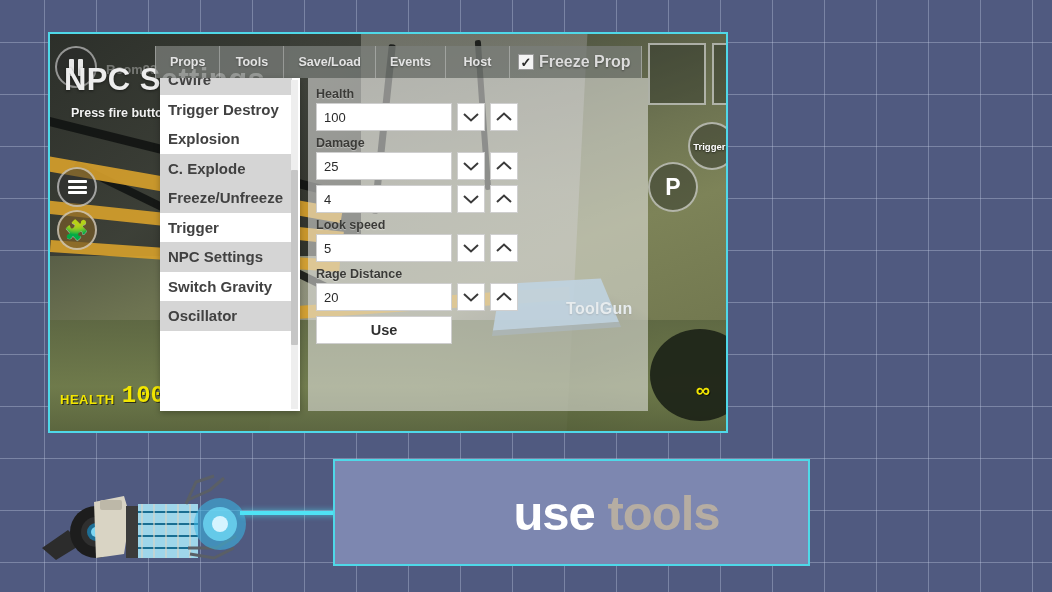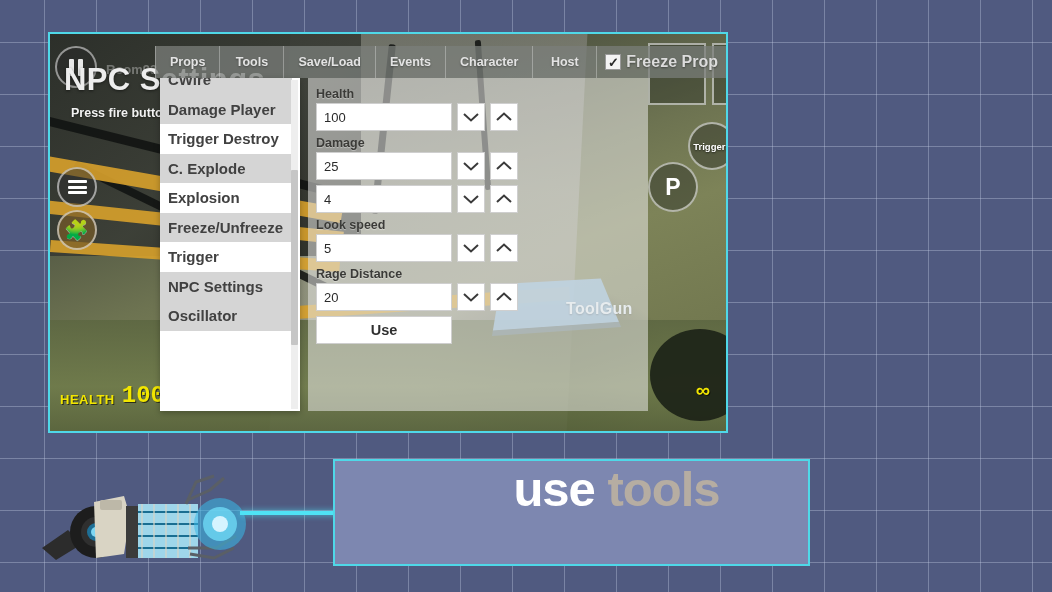--- a/index.html
+++ b/index.html
@@ -237,21 +237,21 @@
   }
   #logo .uf{ color:#ffffff; text-shadow:2px 2px 0 #14171c; }
   #logo .lb{ color:#ef7f2a; text-shadow:2px 2px 0 #14171c; }
 
   
   #banner{
     position:absolute; left:333px; top:459px;
     width:477px; height:107px;
     background:#7d87b0;
     border:2px solid #4fd8e8;
-    display:flex; align-items:flex-start; justify-content:center;
+    display:flex; align-items:center; justify-content:center;
   }
   #banner .txt{
     font-size:49px; font-weight:bold; letter-spacing:-1px;
     margin-left:90px;
   }
   #banner .w1{ color:#ffffff; }
   #banner .w2{ color:#b6ada2; }
 
   #beam{
     position:absolute; left:240px; top:511px;
@@ -325,38 +325,37 @@
       <span class="lbl">HEALTH</span>
       <span class="val">100</span>
     </div>
     <div class="ammo-inf">∞</div>
 
     <div class="tabbar">
       <div class="tab">Props</div>
       <div class="tab">Tools</div>
       <div class="tab">Save/Load</div>
       <div class="tab">Events</div>
-      <div class="tab">Character</div>
       <div class="tab">Host</div>
       <div class="freeze-wrap">
         <span class="chk">✓</span>
         <span class="freeze-lbl">Freeze Prop</span>
       </div>
     </div>
 
     <div class="dropdown">
       <div class="dd-list">
         <div class="dd-item alt">CWire</div>
-        <div class="dd-item alt">Damage Player</div>
         <div class="dd-item plain">Trigger Destroy</div>
+        <div class="dd-item plain">Explosion</div>
         <div class="dd-item alt">C. Explode</div>
-        <div class="dd-item plain">Explosion</div>
         <div class="dd-item alt">Freeze/Unfreeze</div>
         <div class="dd-item plain">Trigger</div>
         <div class="dd-item alt">NPC Settings</div>
+        <div class="dd-item plain">Switch Gravity</div>
         <div class="dd-item alt">Oscillator</div>
       </div>
       <div class="dd-scroll"></div>
       <div class="dd-thumb"></div>
     </div>
 
     <div class="formpanel">
       <div class="form-inner">
 
         <div class="field-label">Health</div>

